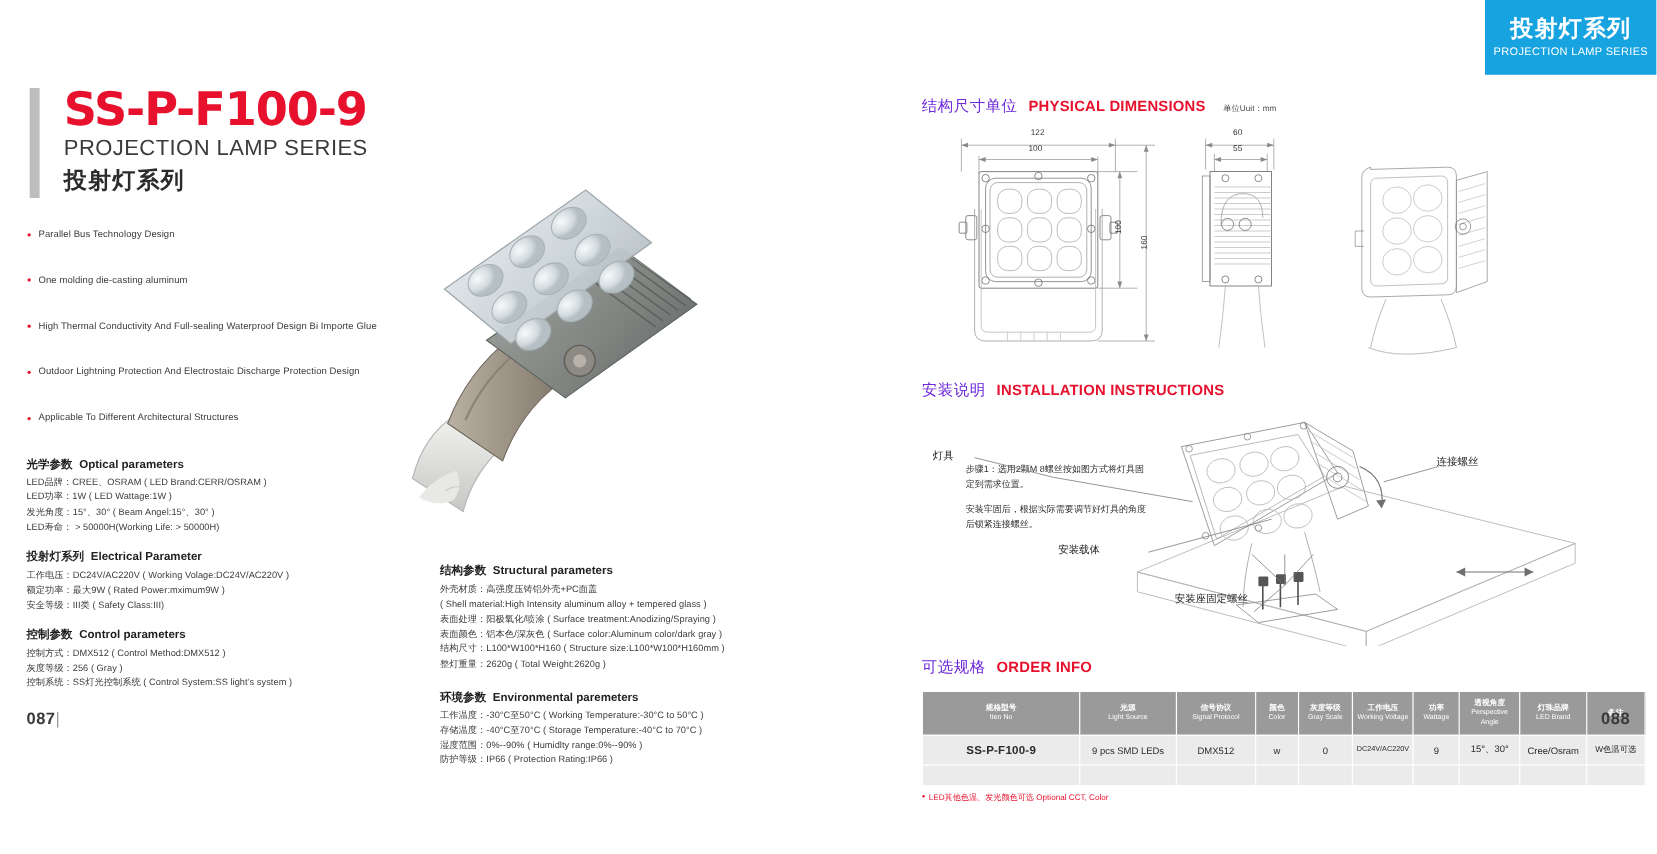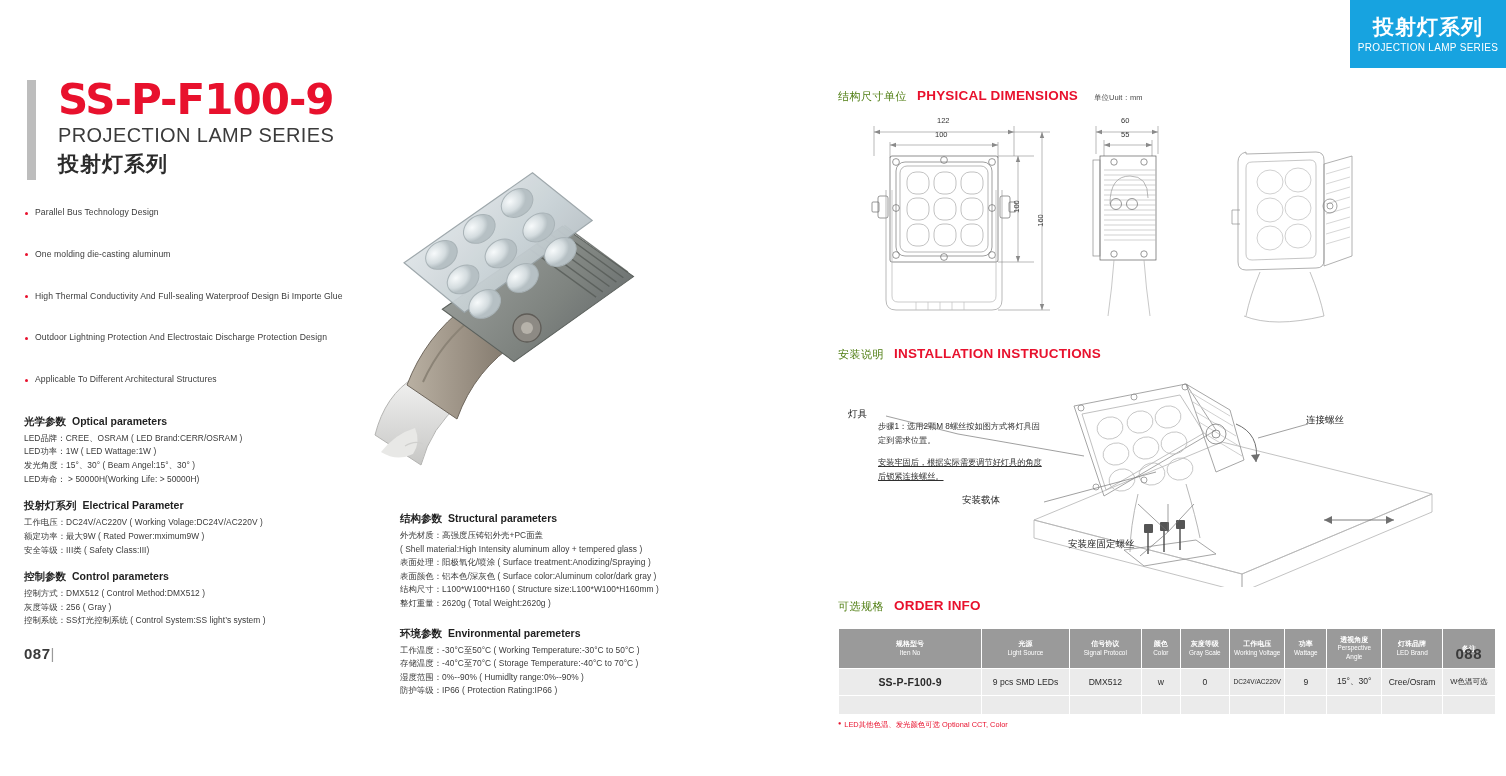--- a/index.html
+++ b/index.html
@@ -57,33 +57,33 @@
   .spec-group .g-head { font-size: 10.5px; font-weight: bold; color: #1f1f1f; margin-bottom: 3px; }
   .spec-group .g-head .en { margin-left: 6px; }
   .spec-group .line { font-size: 8.4px; color: #3a3a3a; line-height: 1.62; letter-spacing: .05px; }
 
   
   #mid-specs { position: absolute; left: 400px; top: 512px; width: 300px; }
 
   
   #photo-wrap { position:absolute; left: 345px; top: 160px; width: 300px; height: 330px; }
   .rh-row { display:flex; align-items: baseline; gap: 10px; }
-  .rh-cn { font-size: 11px; color: #4d7c0f; letter-spacing: .5px; }
+  .rh-cn { font-size: 14px; color: #6d28d9; letter-spacing: .5px; }
   .rh-en { font-size: 13.5px; color: #e8112d; font-weight: bold; letter-spacing: .2px; }
   .rh-unit { font-size: 7.5px; color: #4a4a4a; margin-left: 6px; }
 
   #dimensions-area { position:absolute; left: 838px; top: 112px; width: 660px; height: 215px; }
   #install-area { position:absolute; left: 838px; top: 372px; width: 660px; height: 215px; }
 
   .dim-label { position:absolute; font-size: 7.5px; color:#333; font-family:"Liberation Sans",sans-serif; }
   .ann-label { position:absolute; font-size: 9.5px; color:#222; }
 
   #step-text { position:absolute; left: 878px; top: 420px; width: 170px;
      font-size: 8.2px; color:#2f2f2f; line-height: 1.72; }
-  #step-text p + p { margin-top: 8px; text-decoration: underline; }
+  #step-text p + p { margin-top: 8px; }
 
   
   #order-head { position:absolute; left: 838px; top: 598px; }
   #order-table { position:absolute; left: 838px; top: 628px; width: 658px; border-collapse: collapse; }
   #order-table th {
     background: #9a9a9a; color:#fff; font-size: 7px; font-weight: bold;
     padding: 6px 2px; border: 1px solid #ffffff; line-height:1.35;
   }
   #order-table th .en { font-weight: normal; font-size: 6.4px; display:block; }
   #order-table td {

